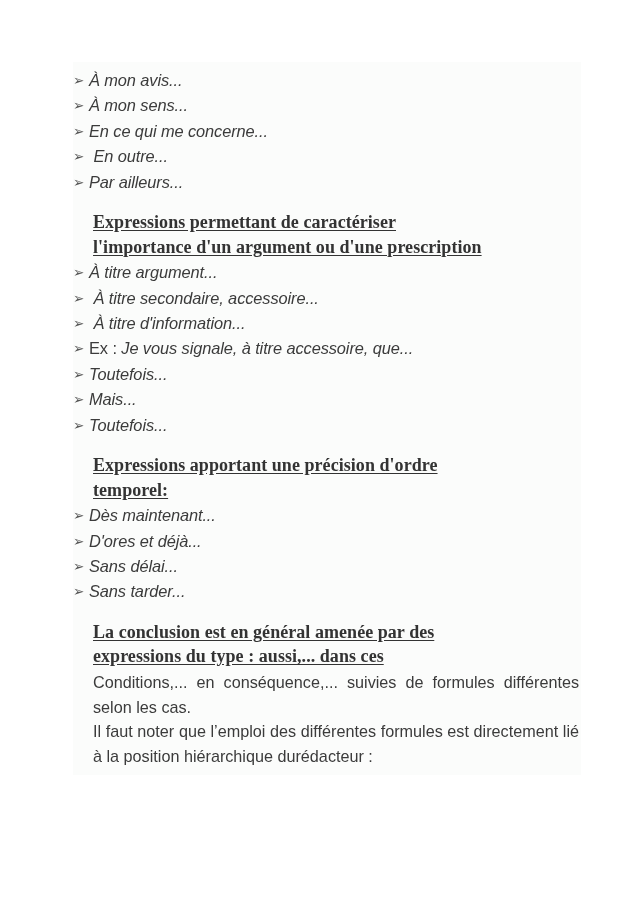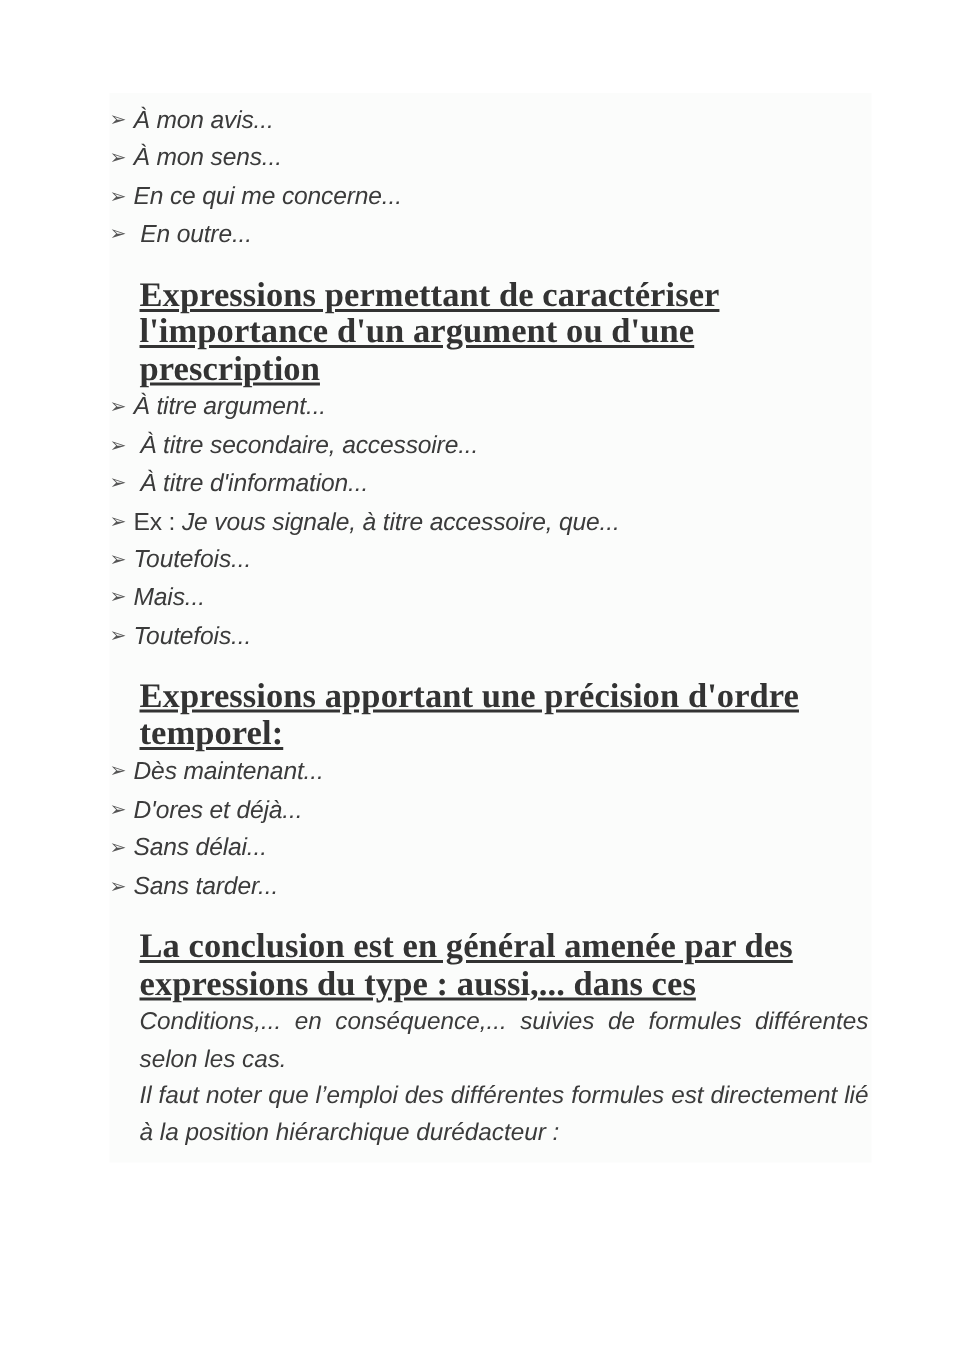--- a/index.html
+++ b/index.html
@@ -59,33 +59,32 @@
     width: 16px;
     vertical-align: 1px;
   }
   .bullet-item .upright {
     font-style: normal;
   }
 
   .section-heading {
     font-family: "Liberation Serif", serif;
     font-weight: bold;
-    font-size: 23px;
+    font-size: 18px;
     line-height: 24.6px;
     color: #333333;
     text-decoration: underline;
     text-underline-offset: 2px;
     margin-left: 20px;
     margin-top: 15px;
     margin-bottom: 1px;
     letter-spacing: 0.05px;
   }
 
   .para {
-    font-style: italic;
     font-size: 16.2px;
     line-height: 24.6px;
     text-align: justify;
     margin-left: 20px;
     margin-right: 2px;
     color: #3b3b3b;
   }
   .para + .para {
     margin-top: 0;
   }
@@ -101,20 +100,21 @@
 
   <div id="content-panel"></div>
 
   <div id="doc">
 
     <div class="group">
       <div class="bullet-item"><span class="bullet-glyph">➢</span><span>À mon avis...</span></div>
       <div class="bullet-item"><span class="bullet-glyph">➢</span><span>À mon sens...</span></div>
       <div class="bullet-item"><span class="bullet-glyph">➢</span><span>En ce qui me concerne...</span></div>
       <div class="bullet-item"><span class="bullet-glyph">➢</span><span> En outre...</span></div>
+      <div class="bullet-item"><span class="bullet-glyph">➢</span><span>Par ailleurs...</span></div>
     </div>
 
     <div class="group">
       <div class="section-heading"><span>Expressions permettant de caractériser</span><br><span>l'importance d'un argument ou d'une prescription</span></div>
       <div class="bullet-item"><span class="bullet-glyph">➢</span><span>À titre argument...</span></div>
       <div class="bullet-item"><span class="bullet-glyph">➢</span><span> À titre secondaire, accessoire...</span></div>
       <div class="bullet-item"><span class="bullet-glyph">➢</span><span> À titre d'information...</span></div>
       <div class="bullet-item"><span class="bullet-glyph">➢</span><span class="upright">Ex : </span><span>Je vous signale, à titre accessoire, que...</span></div>
     </div>
 

